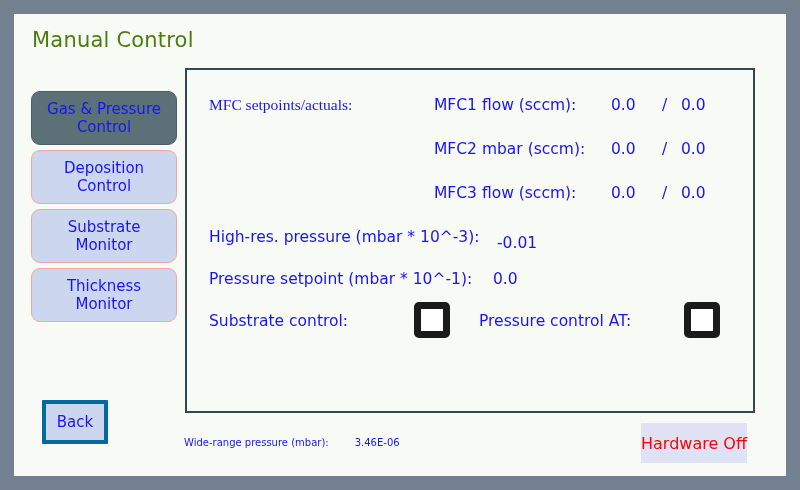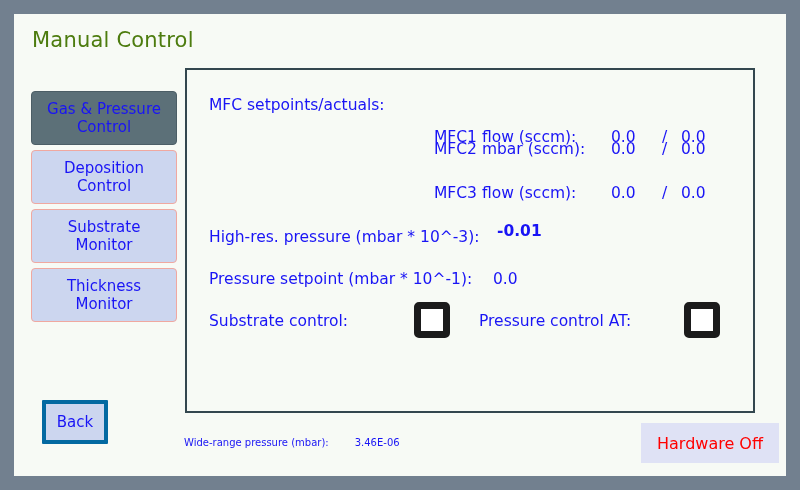--- a/index.html
+++ b/index.html
@@ -55,21 +55,21 @@
     border: 1px solid #f0a8a0;
     background: #ccd6ef;
     color: #1914f5;
     font-size: 15px;
     line-height: 18px;
     display: flex;
     align-items: center;
     justify-content: center;
     text-align: center;
     cursor: pointer;
-    border-radius: 4px;
+    border-radius: 9px;
   }
   .nav-btn.active {
     background: #5c7078;
     border: 1px solid #4c5e66;
     color: #1914f5;
   }
   .nav-btn .lbl {
     display: block;
     white-space: pre-line;
   }
@@ -106,31 +106,31 @@
   }
 
   .row {
     position: absolute;
     color: #1914f5;
     font-size: 15.5px;
     white-space: nowrap;
   }
 
   
-  .mfc-title   { left: 22px;  top: 26px; }
+  .mfc-title   { left: 22px;  top: 26px; font-family: Liberation Serif, serif; }
   .mfc-label   { left: 247px; }
   .mfc-sp      { left: 424px; }
   .mfc-slash   { left: 475px; }
   .mfc-act     { left: 494px; }
-  .mfc-r1 { top: 26px; margin-top: 32px; }
+  .mfc-r1 { top: 26px; }
   .mfc-r2 { top: 70px; }
   .mfc-r3 { top: 114px; }
 
   .hr-press    { left: 22px;  top: 158px; }
-  .hr-press-v  { left: 310px; top: 152px; font-weight: bold; }
+  .hr-press-v  { left: 310px; top: 164px; }
   .sp-press    { left: 22px;  top: 200px; }
   .sp-press-v  { left: 306px; top: 200px; }
 
   .pc-label    { left: 22px;  top: 242px; }
   .pcat-label  { left: 292px; top: 242px; }
 
   .checkbox {
     position: absolute;
     width: 36px;
     height: 36px;
@@ -152,21 +152,21 @@
     font-size: 10px;
     white-space: nowrap;
   }
   .footer-press .fval {
     margin-left: 26px;
   }
   .hw-status {
     position: absolute;
     left: 627px;
     top: 409px;
-    width: 138px;
+    width: 106px;
     height: 40px;
     background: #dfe2f5;
     color: #ff0000;
     font-size: 16px;
     display: flex;
     align-items: center;
     justify-content: center;
     cursor: pointer;
   }
 </style>

